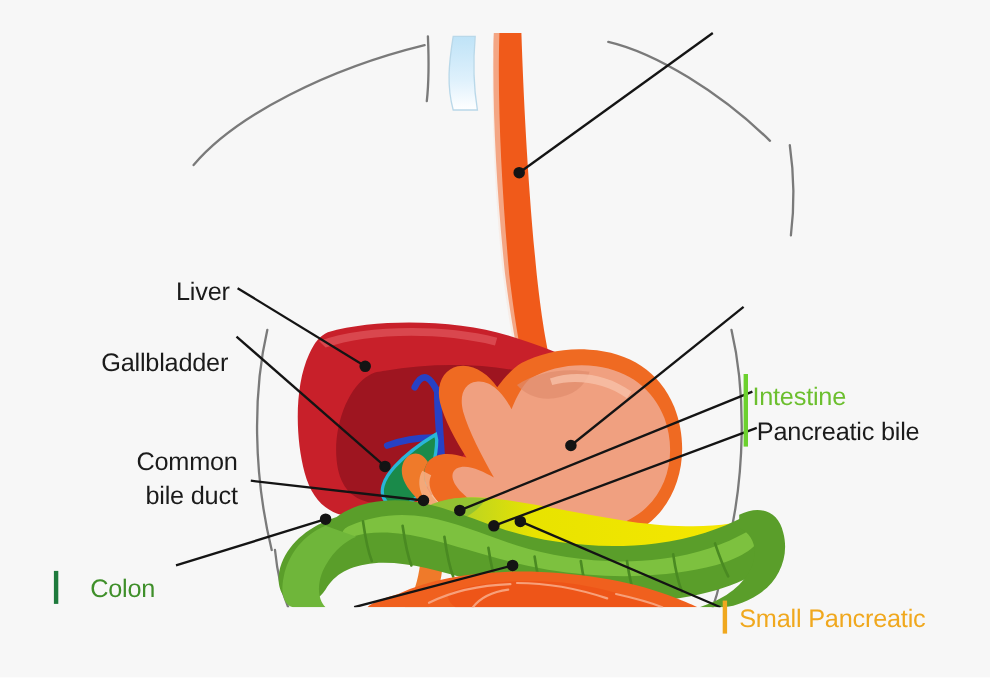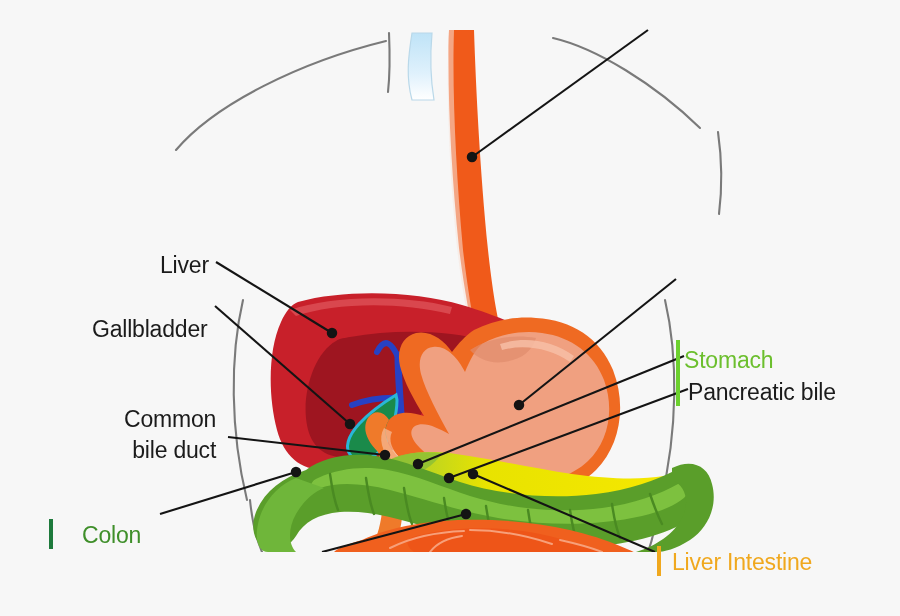--- a/index.html
+++ b/index.html
@@ -277,20 +277,20 @@
   <div class="label" style="left:92px; top:291px;margin-top:23px;">Gallbladder</div>
 
   <div class="label two-line" style="left:124px; top:404px;">Common
 bile duct</div>
 
   <div class="swatch-bar" style="left:49px; top:519px; height:30px; background:#1e7a3c;"></div>
   <div class="label" style="left:62px; top:520px; color:#3f8f2a;margin-left:20px;">Colon</div>
 
 
   <div class="swatch-bar" style="left:676px; top:340px; height:66px; background:#6cd12e;"></div>
-  <div class="label" style="left:684px; top:345px; color:#6cbf2e;">Stomach</div>
+  <div class="label" style="left:684px; top:345px; color:#6cbf2e;">Intestine</div>
 
   <div class="label" style="left:688px; top:377px;">Pancreatic bile</div>
 
   <div class="swatch-bar" style="left:657px; top:546px; height:30px; background:#f0a81e;"></div>
-  <div class="label" style="left:672px; top:547px; color:#f0a81e;">Liver Intestine</div>
+  <div class="label" style="left:672px; top:547px; color:#f0a81e;">Small Pancreatic</div>
 
 </div>
 
 </body></html>

